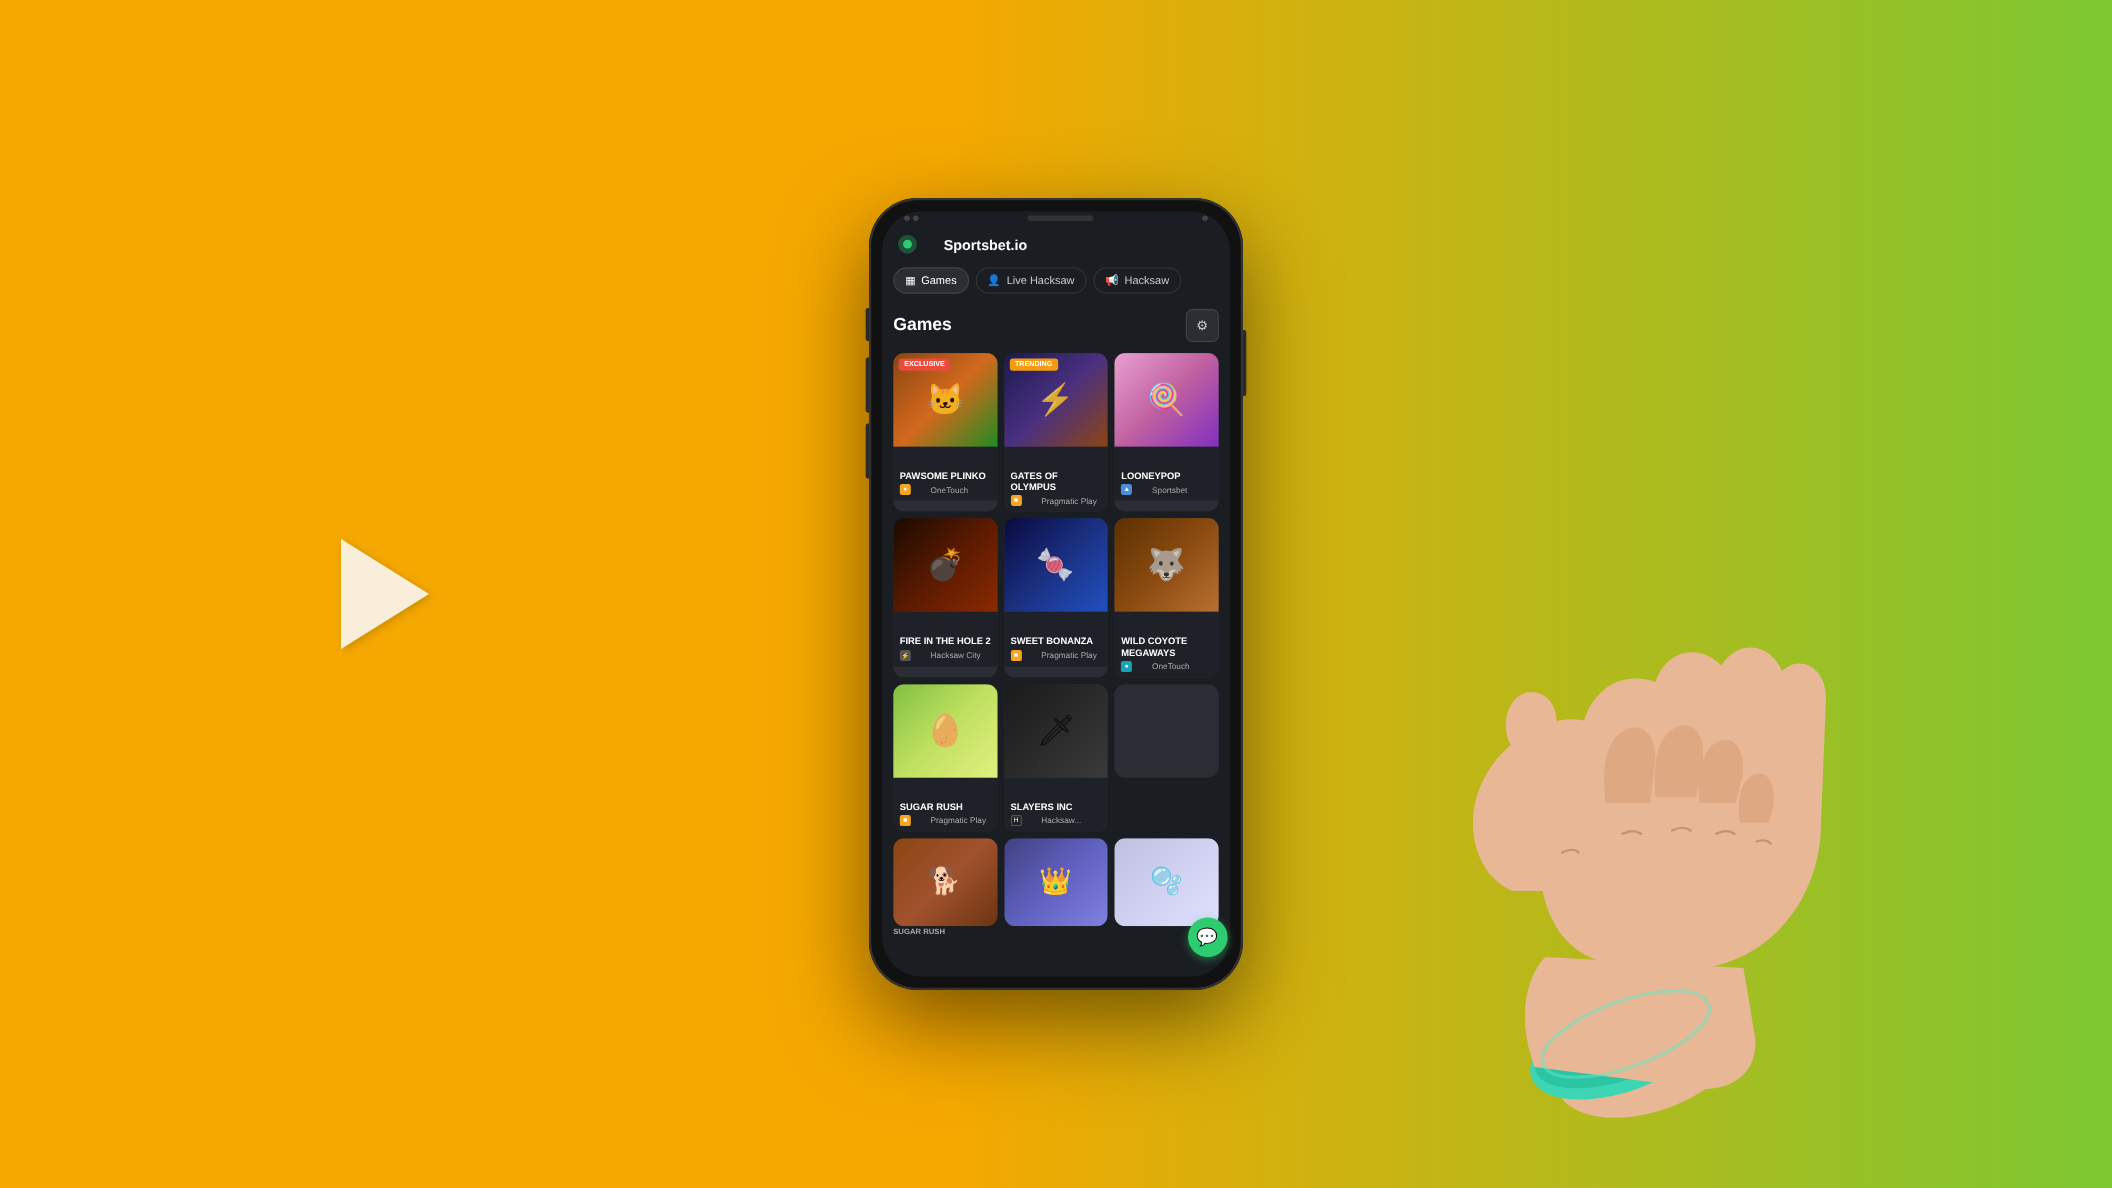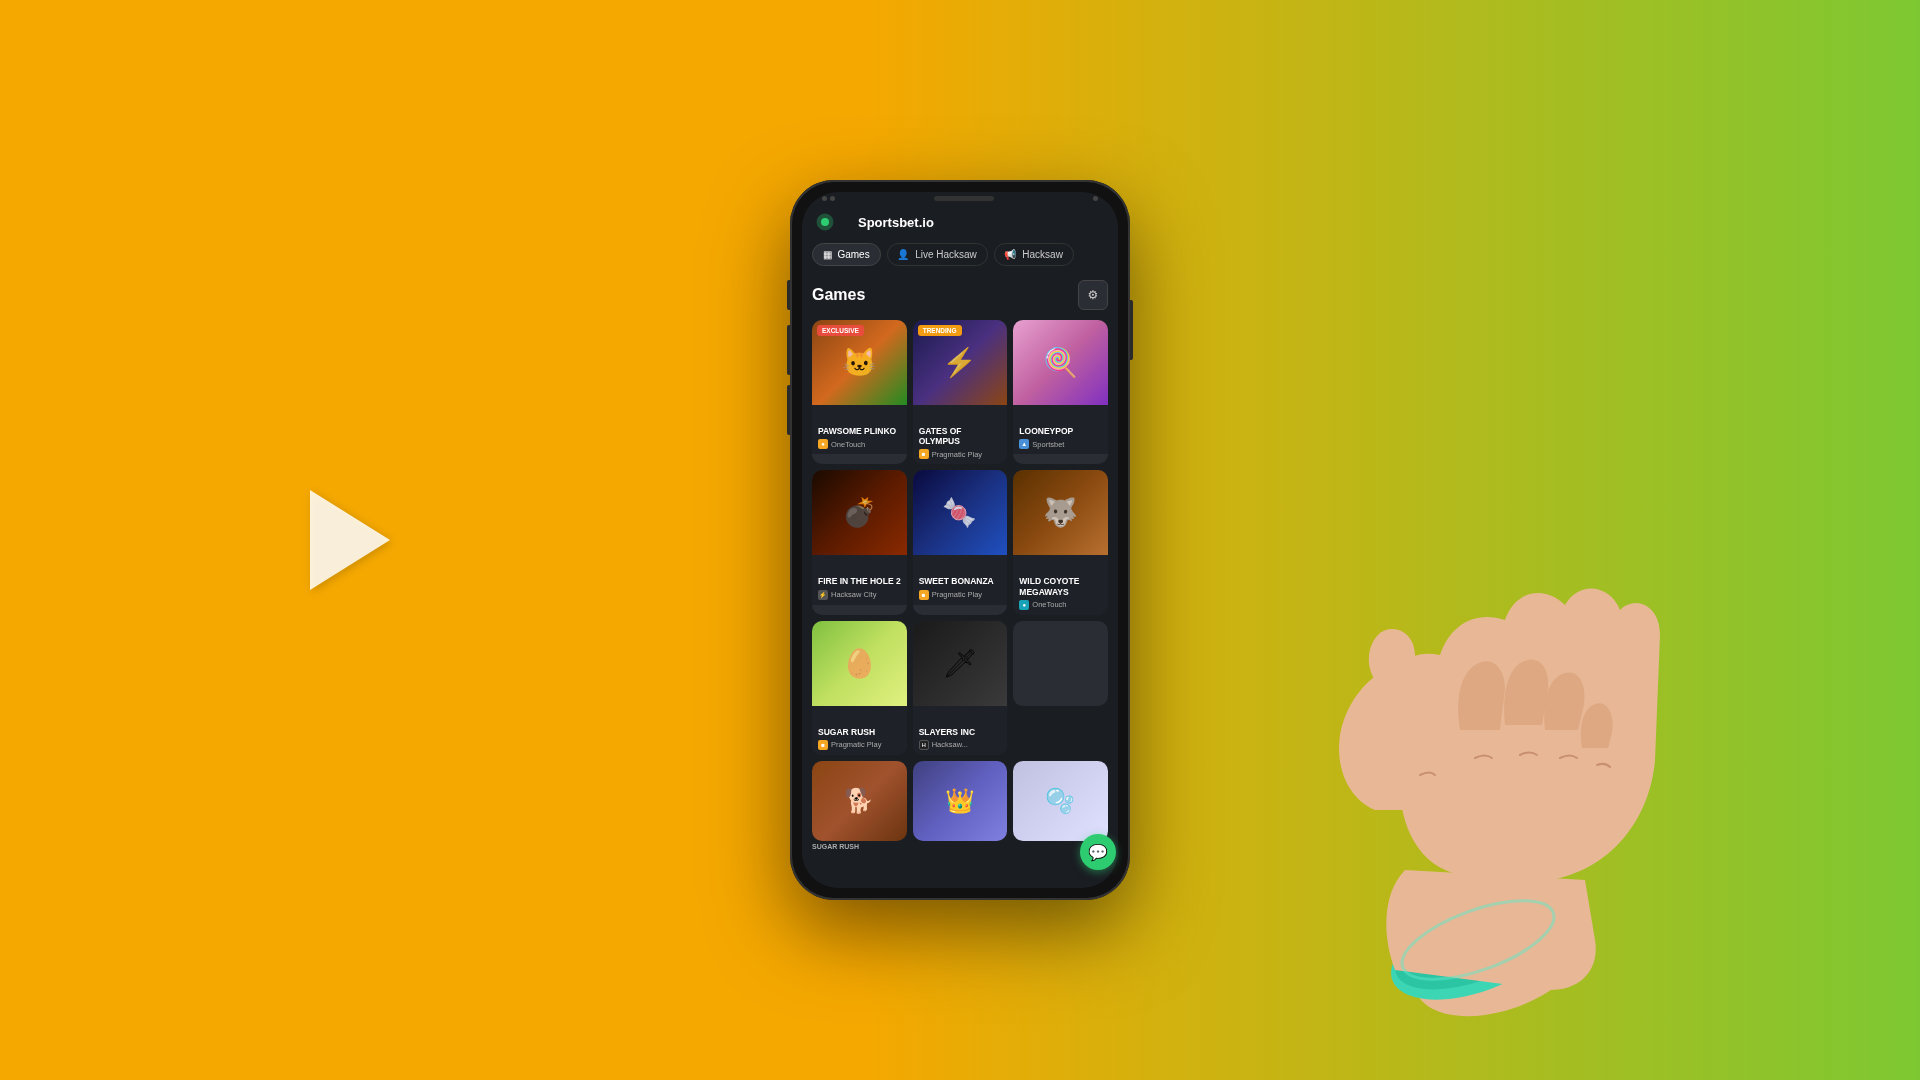--- a/index.html
+++ b/index.html
@@ -213,21 +213,21 @@
       font-weight: 700;
       line-height: 1.2;
       margin-bottom: 3px;
       text-transform: uppercase;
       margin-top: 16px;
     }
 
     .game-provider {
       display: flex;
       align-items: center;
-      gap: 3px;
+      gap: 18px;
     }
 
     .provider-icon {
       width: 10px;
       height: 10px;
       border-radius: 2px;
       background: #f5a623;
       display: flex;
       align-items: center;
       justify-content: center;

